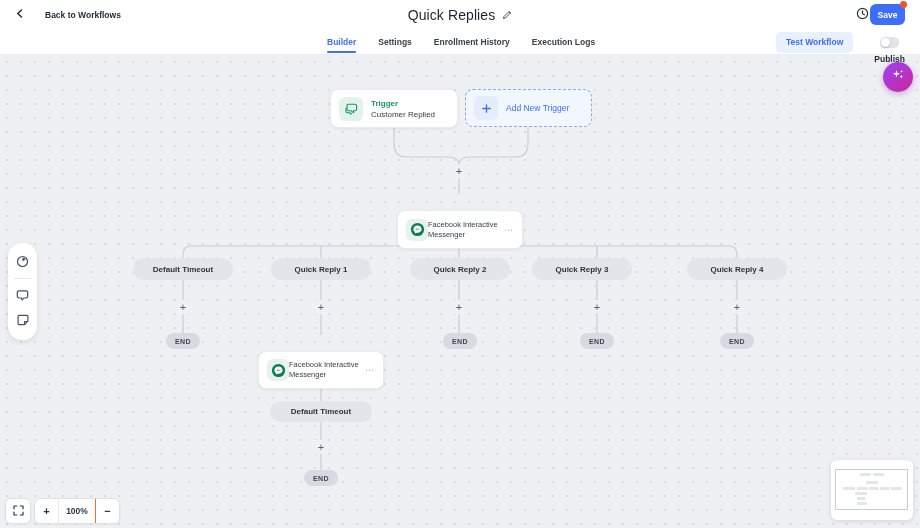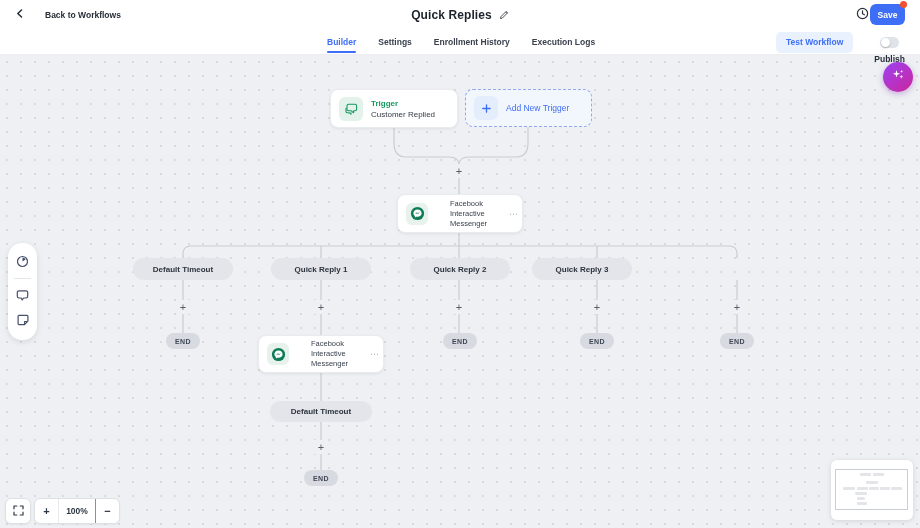--- a/index.html
+++ b/index.html
@@ -5,21 +5,21 @@
   * { margin:0; padding:0; box-sizing:border-box; font-family:"Liberation Sans", sans-serif; }
   html,body { width:920px; height:528px; overflow:hidden; background:#fff; }
   body { position:relative; }
 
   
   .header { position:absolute; left:0; top:0; width:920px; height:29px; background:#fff; z-index:30; }
   .back { position:absolute; left:16px; top:0; height:29px; display:flex; align-items:center; gap:22px;
           color:#262e38; font-size:8.5px; font-weight:700; cursor:pointer; }
   .title-wrap { position:absolute; left:0; top:0; width:920px; height:29px; display:flex;
                 align-items:center; justify-content:center; gap:7px; pointer-events:none; }
-  .page-title { font-size:12px; font-weight:700; color:#1d242e; letter-spacing:.1px; }
+  .page-title { font-size:14px; font-weight:400; color:#1d242e; letter-spacing:.1px; }
   .header-right { position:absolute; right:15px; top:0; height:29px; display:flex; align-items:center; gap:1px; }
   .save-btn { position:relative; width:35px; height:21px; background:#3d6ef5; border-radius:6px;
               display:flex; align-items:center; justify-content:center; color:#fff; font-size:8.5px;
               font-weight:700; cursor:pointer; }
   .save-dot { position:absolute; right:-2px; top:-3px; width:7px; height:7px; border-radius:50%; background:#f4502c; }
 
   
   .tabbar { position:absolute; left:0; top:29px; width:920px; height:26px; background:#fff;
             border-bottom:1px solid #ebedf0; z-index:29; }
   .tabs { position:absolute; left:327px; top:0; height:26px; display:flex; gap:22px; }
@@ -52,21 +52,21 @@
   .trigger-type { color:#149a61; font-size:8px; font-weight:700; line-height:11px; }
   .trigger-name { color:#333b46; font-size:8px; line-height:11px; }
 
   .add-trigger { position:absolute; left:465px; top:34px; width:127px; height:38px; border:1px dashed #8fa9ef;
                  border-radius:8px; background:#f2f7fe; display:flex; align-items:center; padding-left:8px;
                  gap:8px; cursor:pointer; }
   .plusbox { width:24px; height:24px; background:#e3edfb; border-radius:6px; display:flex;
              align-items:center; justify-content:center; }
   .add-label { color:#3d6ef5; font-size:8.5px; font-weight:400; }
 
-  .fb-card { width:126px; padding:0 8px; gap:22px; }
+  .fb-card { width:126px; padding:0 8px; gap:0;margin-top:16px; }
   .fb-card-1 { left:397px; top:139px; height:39px; }
   .fb-card-2 { left:258px; top:280px; height:38px; }
   .fb-icon-wrap { width:22px; height:22px; background:#e7f2ec; }
   .fb-title { font-size:7.5px; color:#39414d; line-height:10px; width:70px; font-weight:500; }
   .node-menu { margin-left:auto; color:#98a0ab; font-size:9px; letter-spacing:1px; cursor:pointer; }
 
   .branch-pill { position:absolute; top:203px; height:22px; border-radius:11px; background:#e3e5ea;
                  color:#2c333d; font-size:8px; font-weight:700; display:flex; align-items:center;
                  justify-content:center; cursor:pointer; }
   .sub-pill { position:absolute; left:270px; top:346px; width:102px; height:21px; border-radius:11px;
@@ -232,20 +232,21 @@
       </svg>
     </div>
     <div class="fb-title">Facebook Interactive Messenger</div>
     <div class="node-menu">⋯</div>
   </div>
 
   <div class="branch-pill" style="left:133px; width:100px;">Default Timeout</div>
   <div class="branch-pill" style="left:271px; width:100px;">Quick Reply 1</div>
   <div class="branch-pill" style="left:410px; width:100px;">Quick Reply 2</div>
   <div class="branch-pill" style="left:532px; width:100px;">Quick Reply 3</div>
+  <div class="branch-pill" style="left:687px; width:100px;">Quick Reply 4</div>
 
   <div class="end-pill" style="left:166px; top:278px;">END</div>
   <div class="end-pill" style="left:443px; top:278px;">END</div>
   <div class="end-pill" style="left:580px; top:278px;">END</div>
   <div class="end-pill" style="left:720px; top:278px;">END</div>
 
   <div class="node-card fb-card fb-card-2">
     <div class="icon-box fb-icon-wrap">
       <svg width="15" height="15" viewBox="0 0 15 15">
         <circle cx="7.5" cy="7.5" r="6.6" fill="#0d7c57"></circle>

